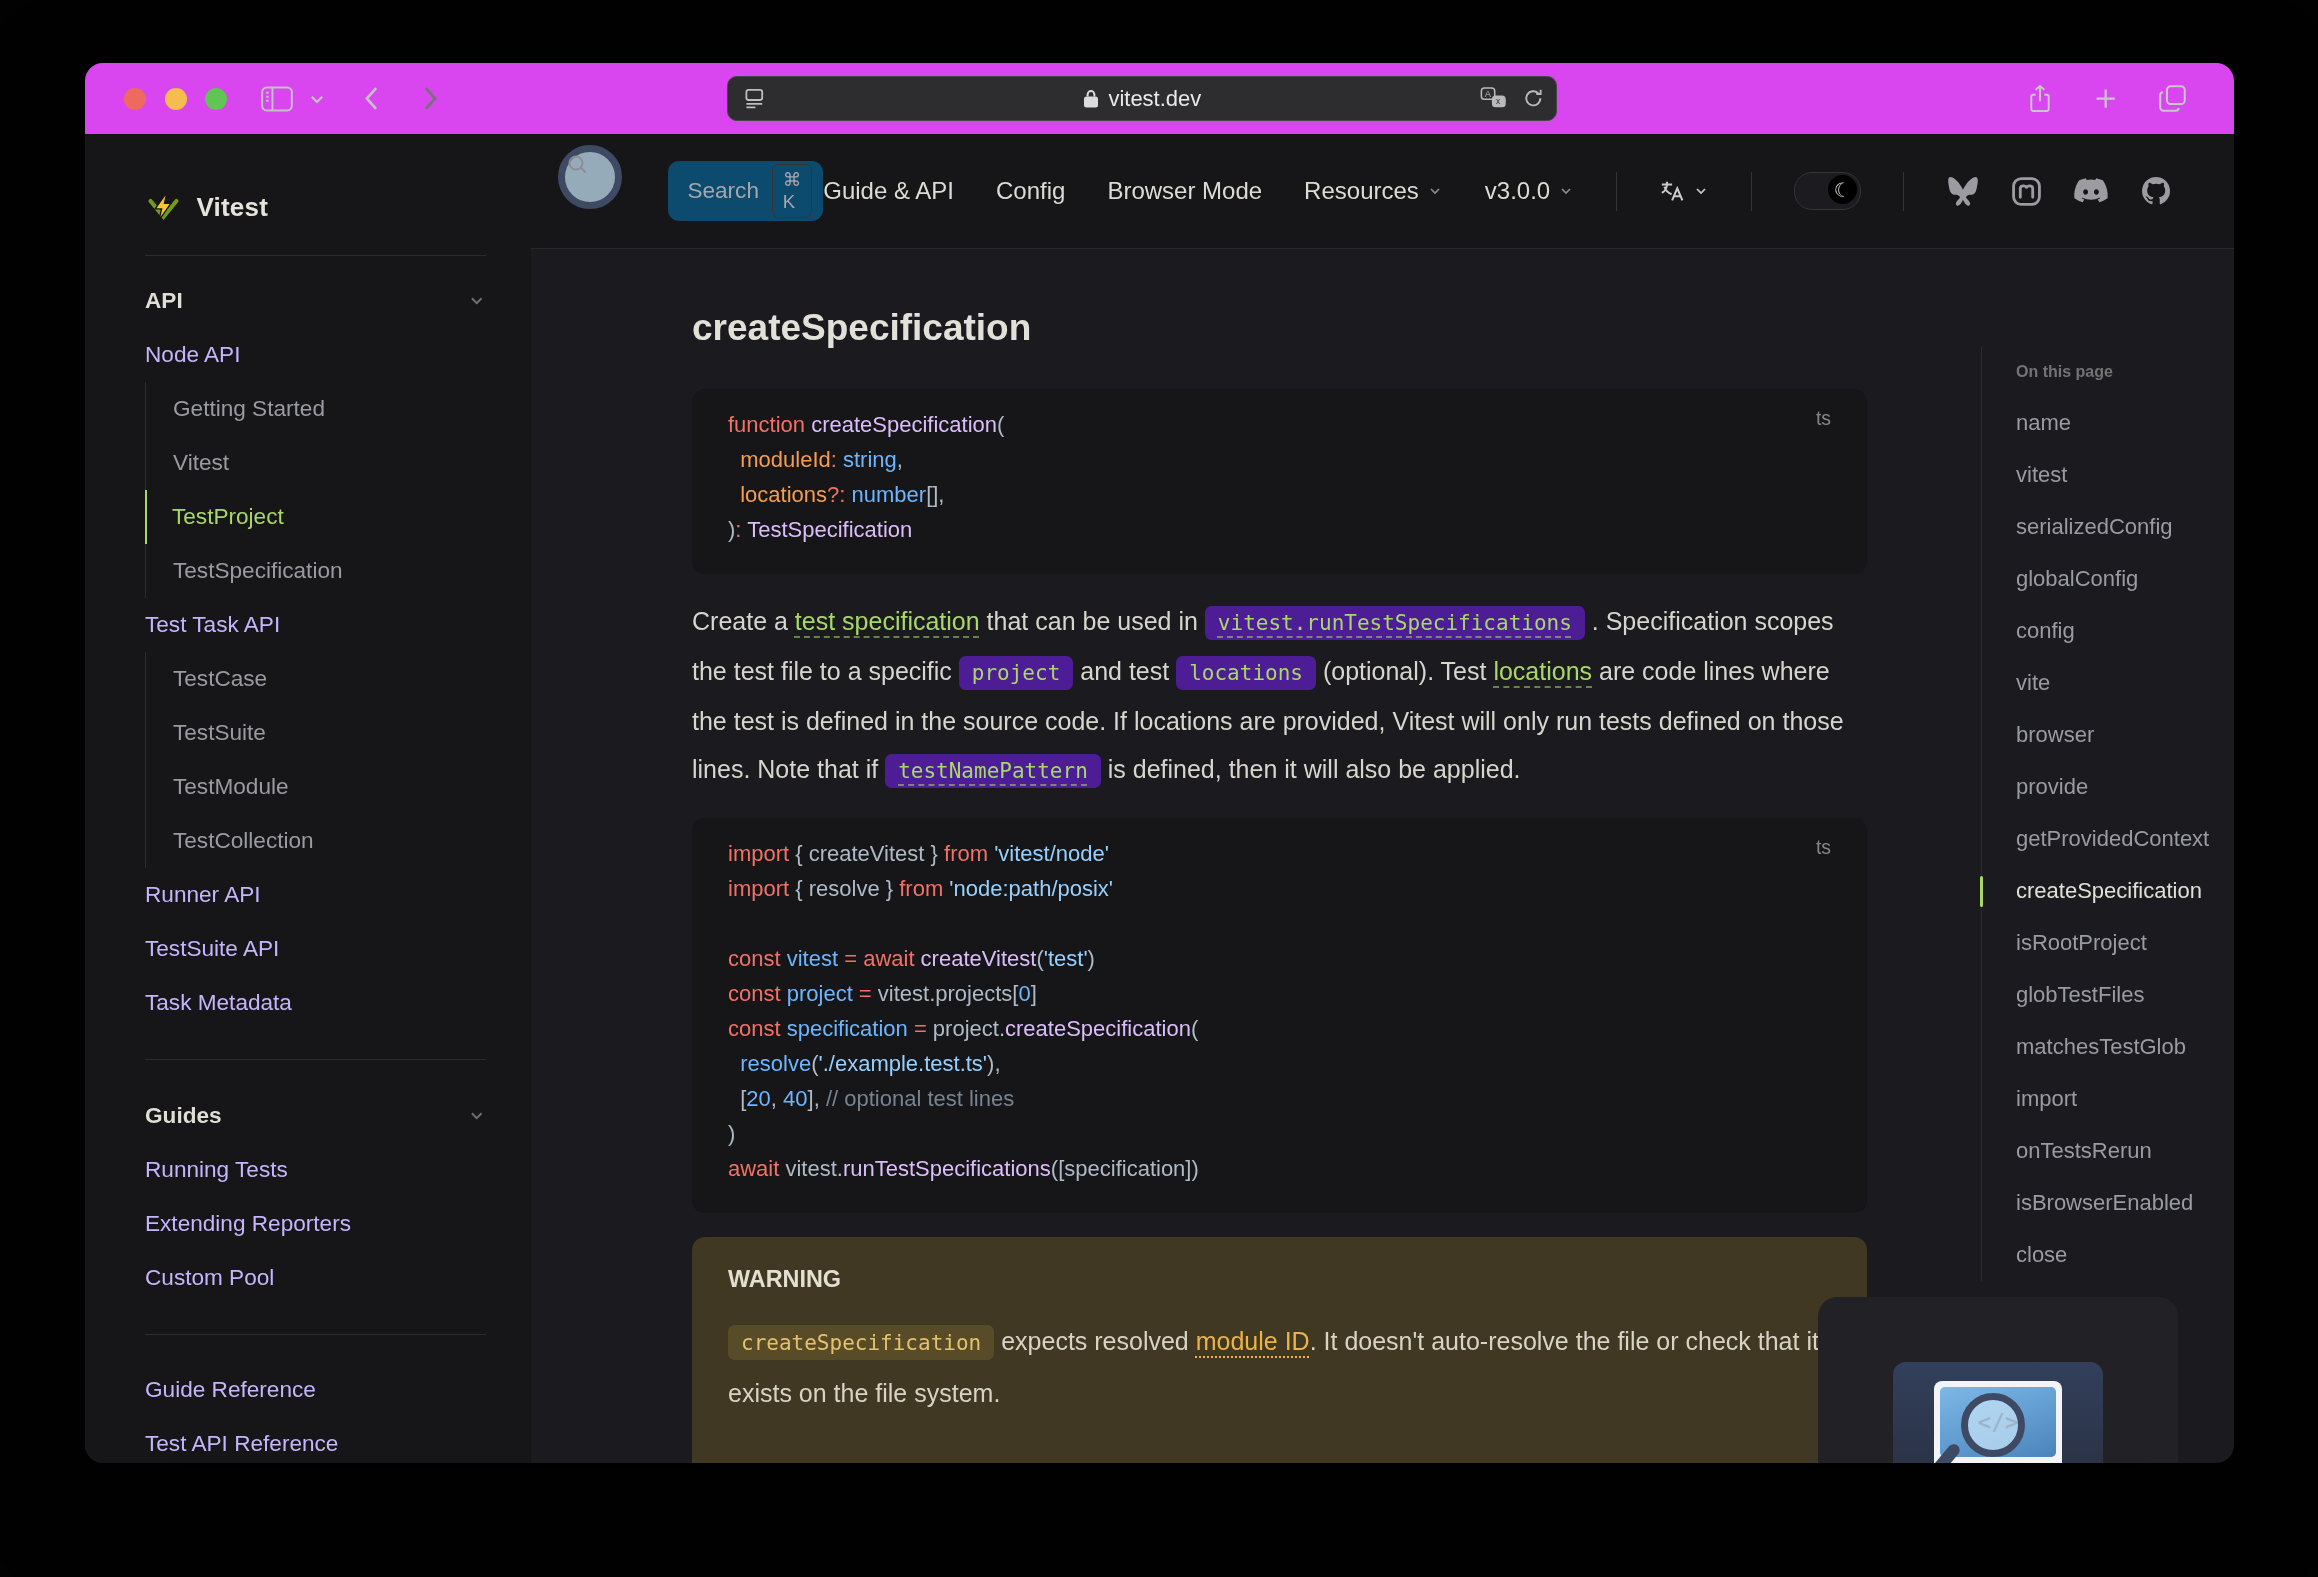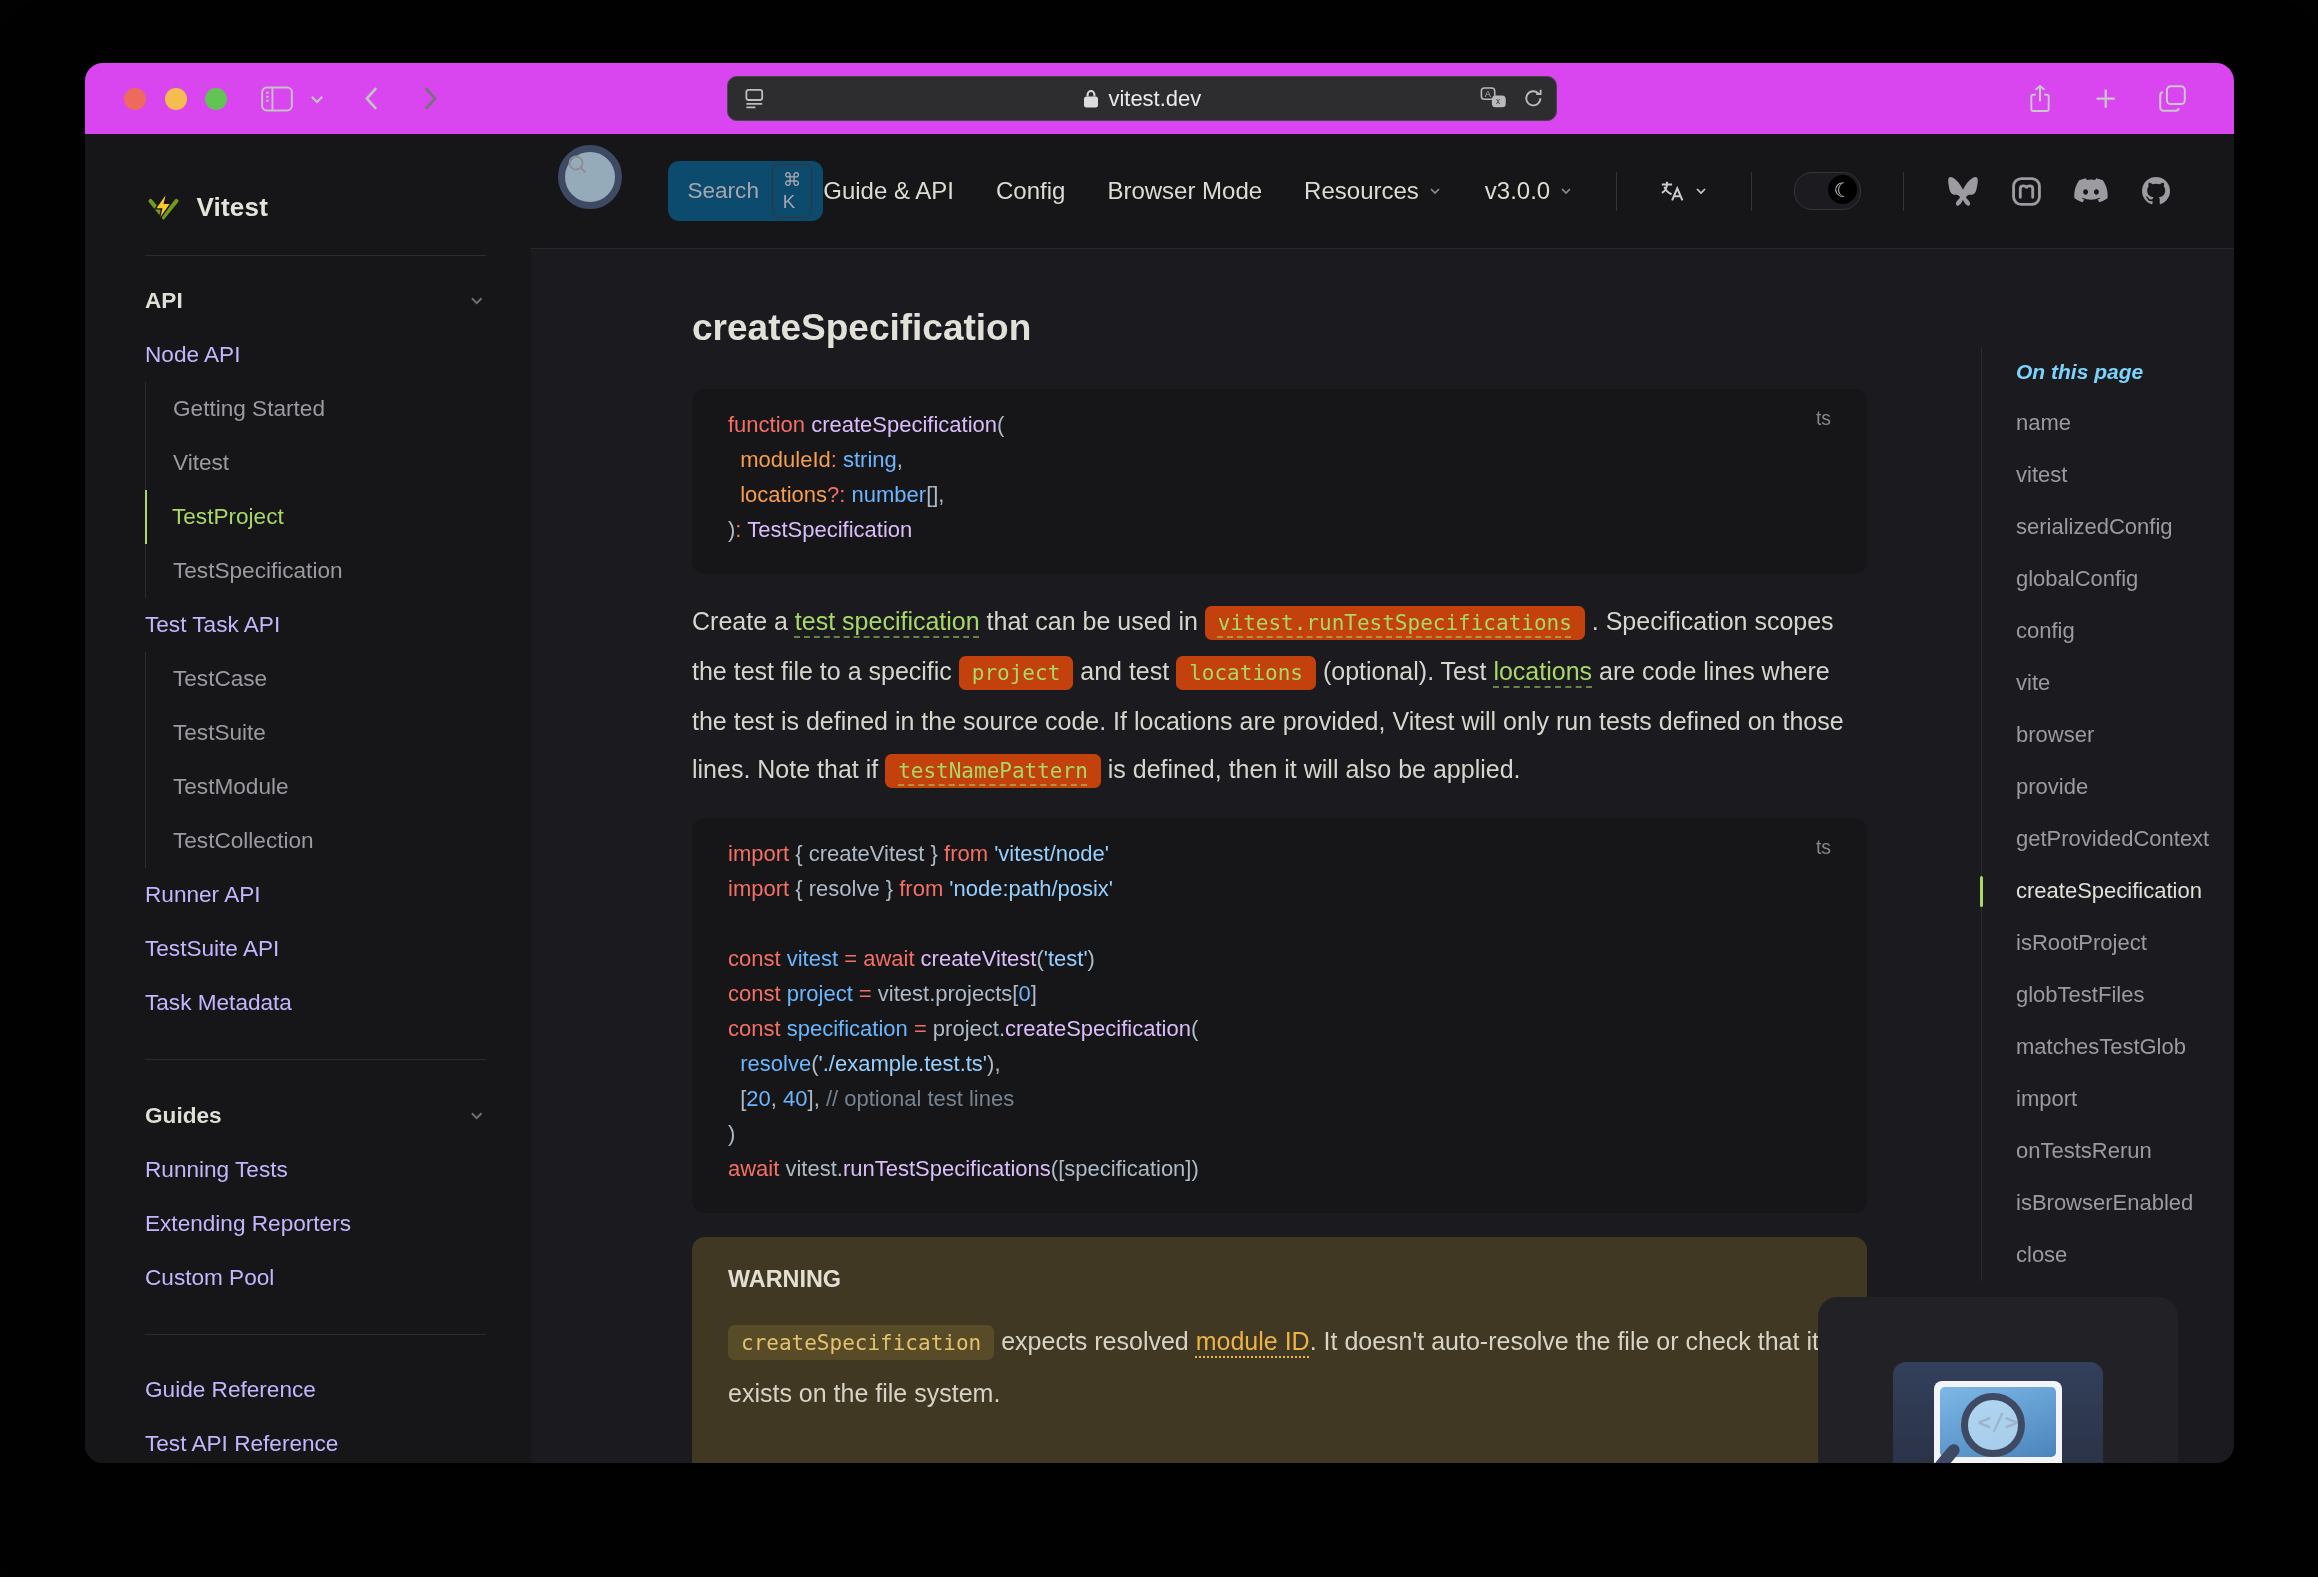--- a/index.html
+++ b/index.html
@@ -73,35 +73,35 @@
   .codeblock{background:#161618;border-radius:13px;padding:18px 36px 27.4px;position:relative;}
   .codeblock .lang{position:absolute;top:18px;right:36px;color:#85858b;font-size:19.4px;}
   .codeline{font-family:Liberation Sans, sans-serif;font-size:22px;line-height:35px;
     white-space:pre;color:#adbac7;min-height:35px;}
   .tk-kw{color:var(--tk-kw)}.tk-fn{color:var(--tk-fn)}.tk-var{color:var(--tk-var)}
   .tk-typ{color:var(--tk-typ)}.tk-str{color:var(--tk-str)}.tk-pun{color:var(--tk-pun)}
   .tk-num{color:var(--tk-num)}.tk-cmt{color:var(--tk-cmt)}.tk-prm{color:var(--tk-prm)}
   .para{font-size:25px;line-height:48px;color:#d6d6ce;margin:22.6px 0;}
   .ilink{color:var(--brand);text-decoration:underline dashed;text-decoration-thickness:1.6px;
     text-underline-offset:7.3px;text-decoration-color:rgba(168,216,104,.55);cursor:pointer;}
-  .chip{font-family:"DejaVu Sans Mono",monospace;font-size:21px;background:#c2410c;
+  .chip{font-family:"DejaVu Sans Mono",monospace;font-size:21px;background:#4c1d95;
     border-radius:6.5px;padding:4.8px 13px;color:var(--brand);}
   .chiplink{text-decoration:underline dashed;text-decoration-thickness:1.6px;
     text-underline-offset:6.5px;text-decoration-color:rgba(168,216,104,.55);cursor:pointer;}
   .warning{background:var(--warn-bg);border-radius:13px;padding:29px 36px;margin-top:24px;height:274px;box-sizing:border-box;}
   .warning-title{font-size:23.4px;font-weight:700;color:#e3dfd3;margin-bottom:22.6px;}
   .warning-body{font-size:25px;line-height:50px;color:#d7d3c5;}
   .wchip{font-family:"DejaVu Sans Mono",monospace;font-size:21px;background:rgba(255,205,86,.13);
     color:#e4c26d;border-radius:6.5px;padding:5.7px 13px;}
   .wlink{color:var(--warn-link);text-decoration:underline dotted;text-decoration-thickness:1.6px;
     text-underline-offset:7.3px;cursor:pointer;}
   
   .toc{position:absolute;left:1896px;top:284px;width:258px;z-index:12;}
   .toc-inner{border-left:0.8px solid #2c2c30;padding-left:34px;}
-  .toc-title{font-size:21px;font-weight:700;color:#7dd3fc;height:50px;display:flex;align-items:center;font-style:italic;}
+  .toc-title{font-size:16px;font-weight:700;color:#737373;height:50px;display:flex;align-items:center;}
   .toc ul{margin:0;padding:0;}
   .toc li{list-style:none;height:52px;display:flex;align-items:center;font-size:22px;
     color:#9a9aa1;position:relative;cursor:pointer;white-space:nowrap;}
   .toc li.active{color:#e0e0d8;}
   .toc li.active::before{content:"";position:absolute;left:-36px;top:10.5px;width:3.2px;height:31px;
     background:var(--brand);border-radius:1.6px;}
   
   .ad-card{position:absolute;left:1733px;top:1234px;width:360px;height:258px;
     background:#222226;border-radius:19.4px;z-index:12;}
   .ad-panel{margin:65px auto 0;width:210px;height:178px;border-radius:13px;

